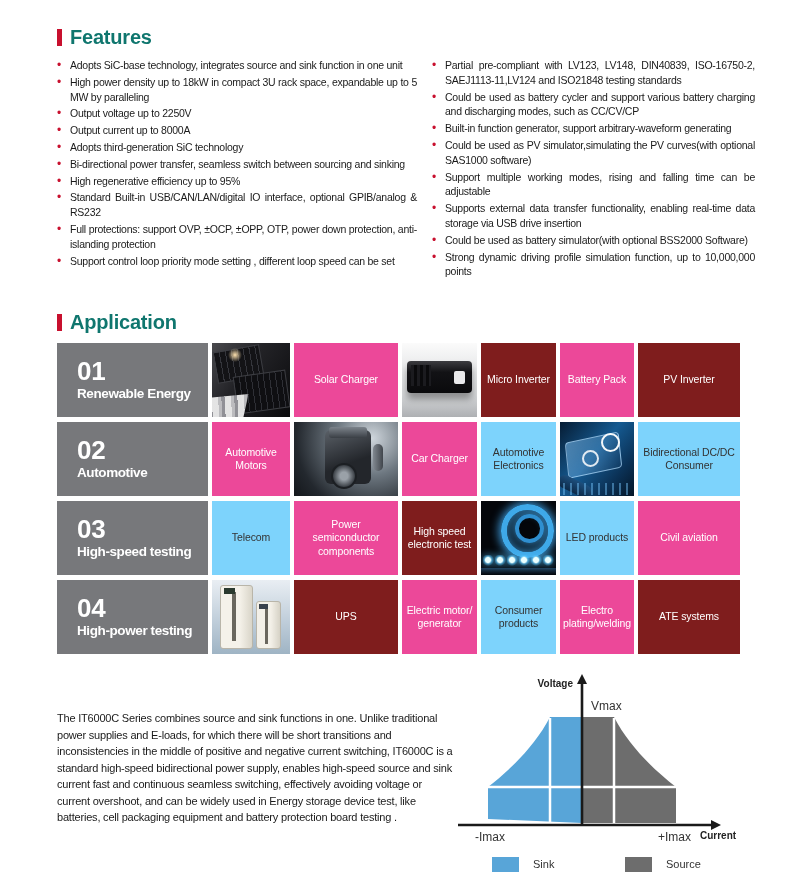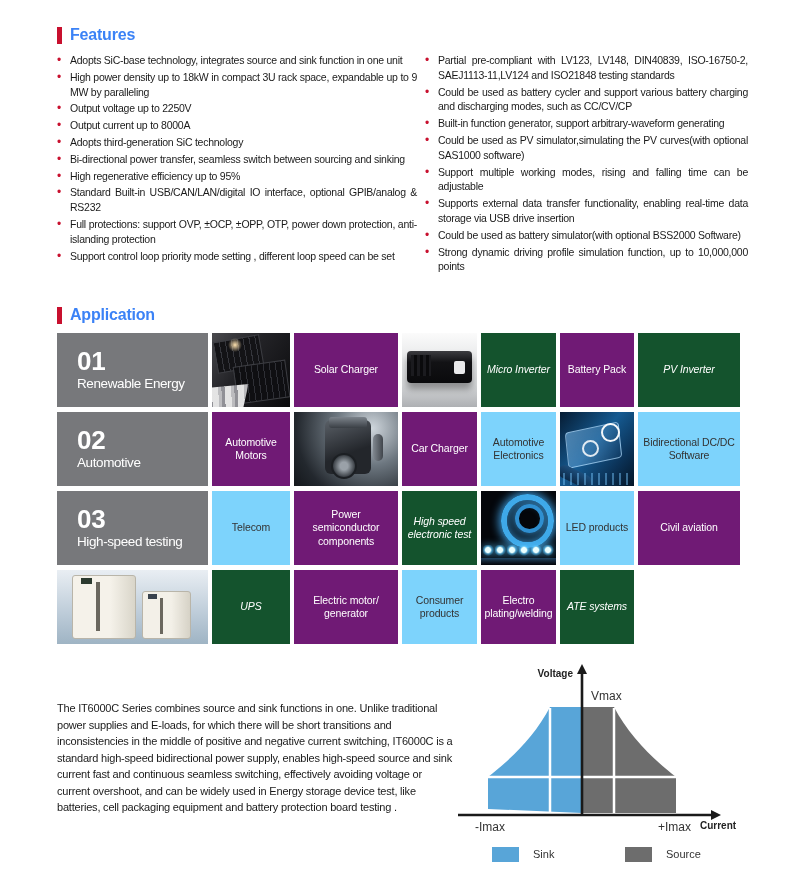--- a/index.html
+++ b/index.html
@@ -3,45 +3,45 @@
 <meta charset="utf-8">
 <style>
   html,body{margin:0;padding:0;background:#fff;}
   body{font-family:"Liberation Sans",sans-serif;color:#1a1a1a;}
   .page{position:relative;width:794px;height:876px;background:#fff;overflow:hidden;}
   .content{padding:26px 39px 0 57px;width:698px;}
 
   
   .sec-head{display:flex;align-items:center;gap:8px;margin:0 0 9px 0;}
   .sec-bar{width:5px;height:17px;background:#c8102e;flex:0 0 auto;}
-  .sec-title{font-size:16px;font-weight:bold;color:#3b82f6;letter-spacing:-0.2px;}
-
-  
-  .feat-cols{display:flex;gap:8px;margin-top:4px;}
+  .sec-title{font-size:20px;font-weight:bold;color:#0f766e;letter-spacing:-0.2px;}
+
+  
+  .feat-cols{display:flex;gap:15px;margin-top:4px;}
   .feat-col{list-style:none;margin:0;padding:0;}
   .feat-col.left{width:360px;}
   .feat-col.right{width:323px;}
   .feat-col li{position:relative;padding-left:13px;font-size:10.5px;letter-spacing:-0.25px;
     line-height:14.8px;margin-bottom:2px;text-align:justify;}
   .feat-col li::before{content:"\2022";position:absolute;left:0;top:0;color:#c8102e;font-size:12px;}
 
   
   .app-section{margin-top:30px;}
   .app-grid{display:grid;grid-template-columns:151px 78px 104px 75px 75px 74px 102px;
     grid-auto-rows:74px;column-gap:4px;row-gap:5px;margin-top:8px;width:579px;}
   .cell{display:flex;align-items:center;justify-content:center;text-align:center;
     font-size:10.5px;letter-spacing:-0.1px;line-height:1.3;padding:2px 3px;box-sizing:border-box;}
-  .cell.red{background:#701a75;color:#fff;}
-  .cell.gray{background:#14532d;color:#fff;font-style:italic;}
+  .cell.red{background:#ec4899;color:#fff;}
+  .cell.gray{background:#7f1d1d;color:#fff;}
   .cell.light{background:#7dd3fc;color:#333;}
   .cell.photo{padding:0;position:relative;overflow:hidden;}
   .label-cell{background:#77787b;color:#fff;flex-direction:column;align-items:flex-start;
     justify-content:center;padding-left:20px;text-align:left;box-sizing:border-box;}
   .label-num{font-size:26px;font-weight:bold;line-height:1.05;}
-  .label-txt{font-size:13.5px;font-weight:normal;letter-spacing:-0.4px;white-space:nowrap;}
+  .label-txt{font-size:13.5px;font-weight:bold;letter-spacing:-0.4px;white-space:nowrap;}
 
   
   .art{position:absolute;}
   .ph-solar{background:linear-gradient(125deg,#4a4a4e 0%,#232327 40%,#0a0a0c 100%);}
   .ph-solar .p1{left:4%;top:6%;width:58%;height:40%;transform:rotate(-10deg);
     background:repeating-linear-gradient(90deg,#131316 0 5px,#34353b 5px 6px);border:1px solid #3c3d42;}
   .ph-solar .p2{left:30%;top:40%;width:66%;height:48%;transform:rotate(-8deg);
     background:repeating-linear-gradient(90deg,#0f0f12 0 5px,#2e2f35 5px 6px);border:1px solid #3c3d42;}
   .ph-solar .glint{left:20%;top:6%;width:14px;height:14px;
     background:radial-gradient(circle,#ffe3b0,rgba(255,150,50,0) 70%);}
@@ -111,21 +111,21 @@
   <div class="content">
 
     <section>
       <div class="sec-head">
         <span class="sec-bar"></span>
         <span class="sec-title">Features</span>
       </div>
       <div class="feat-cols">
         <ul class="feat-col left">
           <li>Adopts SiC-base technology, integrates source and sink function in one unit</li>
-          <li>High power density up to 18kW in compact 3U rack space, expandable up to 9 MW by paralleling</li>
+          <li>High power density up to 18kW in compact 3U rack space, expandable up to 5 MW by paralleling</li>
           <li>Output voltage up to 2250V</li>
           <li>Output current up to 8000A</li>
           <li>Adopts third-generation SiC technology</li>
           <li>Bi-directional power transfer, seamless switch between sourcing and sinking</li>
           <li>High regenerative efficiency up to 95%</li>
           <li>Standard Built-in USB/CAN/LAN/digital IO interface, optional GPIB/analog &amp; RS232</li>
           <li>Full protections: support OVP, ±OCP, ±OPP, OTP, power down protection, anti-islanding protection</li>
           <li>Support control loop priority mode setting , different loop speed can be set</li>
         </ul>
         <ul class="feat-col right">
@@ -181,38 +181,42 @@
         </div>
         <div class="cell red">Car Charger</div>
         <div class="cell light">Automotive Electronics</div>
         <div class="cell photo ph-hmi">
           <span class="art screen"></span>
           <span class="art r1"></span>
           <span class="art r2"></span>
           <span class="art finger"></span>
           <span class="art wave"></span>
         </div>
-        <div class="cell light">Bidirectional DC/DC Software</div>
+        <div class="cell light">Bidirectional DC/DC Consumer</div>
 
         <div class="cell label-cell">
           <span class="label-num">03</span>
           <span class="label-txt">High-speed testing</span>
         </div>
         <div class="cell light">Telecom</div>
         <div class="cell red">Power semiconductor components</div>
         <div class="cell gray">High speed electronic test</div>
         <div class="cell photo ph-led">
           <span class="art coil"></span>
           <span class="art coil2"></span>
           <span class="art strip"></span>
           <span class="art floor"></span>
         </div>
         <div class="cell light">LED products</div>
         <div class="cell red">Civil aviation</div>
 
+        <div class="cell label-cell">
+          <span class="label-num">04</span>
+          <span class="label-txt">High-power testing</span>
+        </div>
         <div class="cell photo ph-ups">
           <span class="art t1"></span>
           <span class="art t1s"></span>
           <span class="art t1d"></span>
           <span class="art t2"></span>
           <span class="art t2s"></span>
           <span class="art t2d"></span>
         </div>
         <div class="cell gray">UPS</div>
         <div class="cell red">Electric motor/ generator</div>

